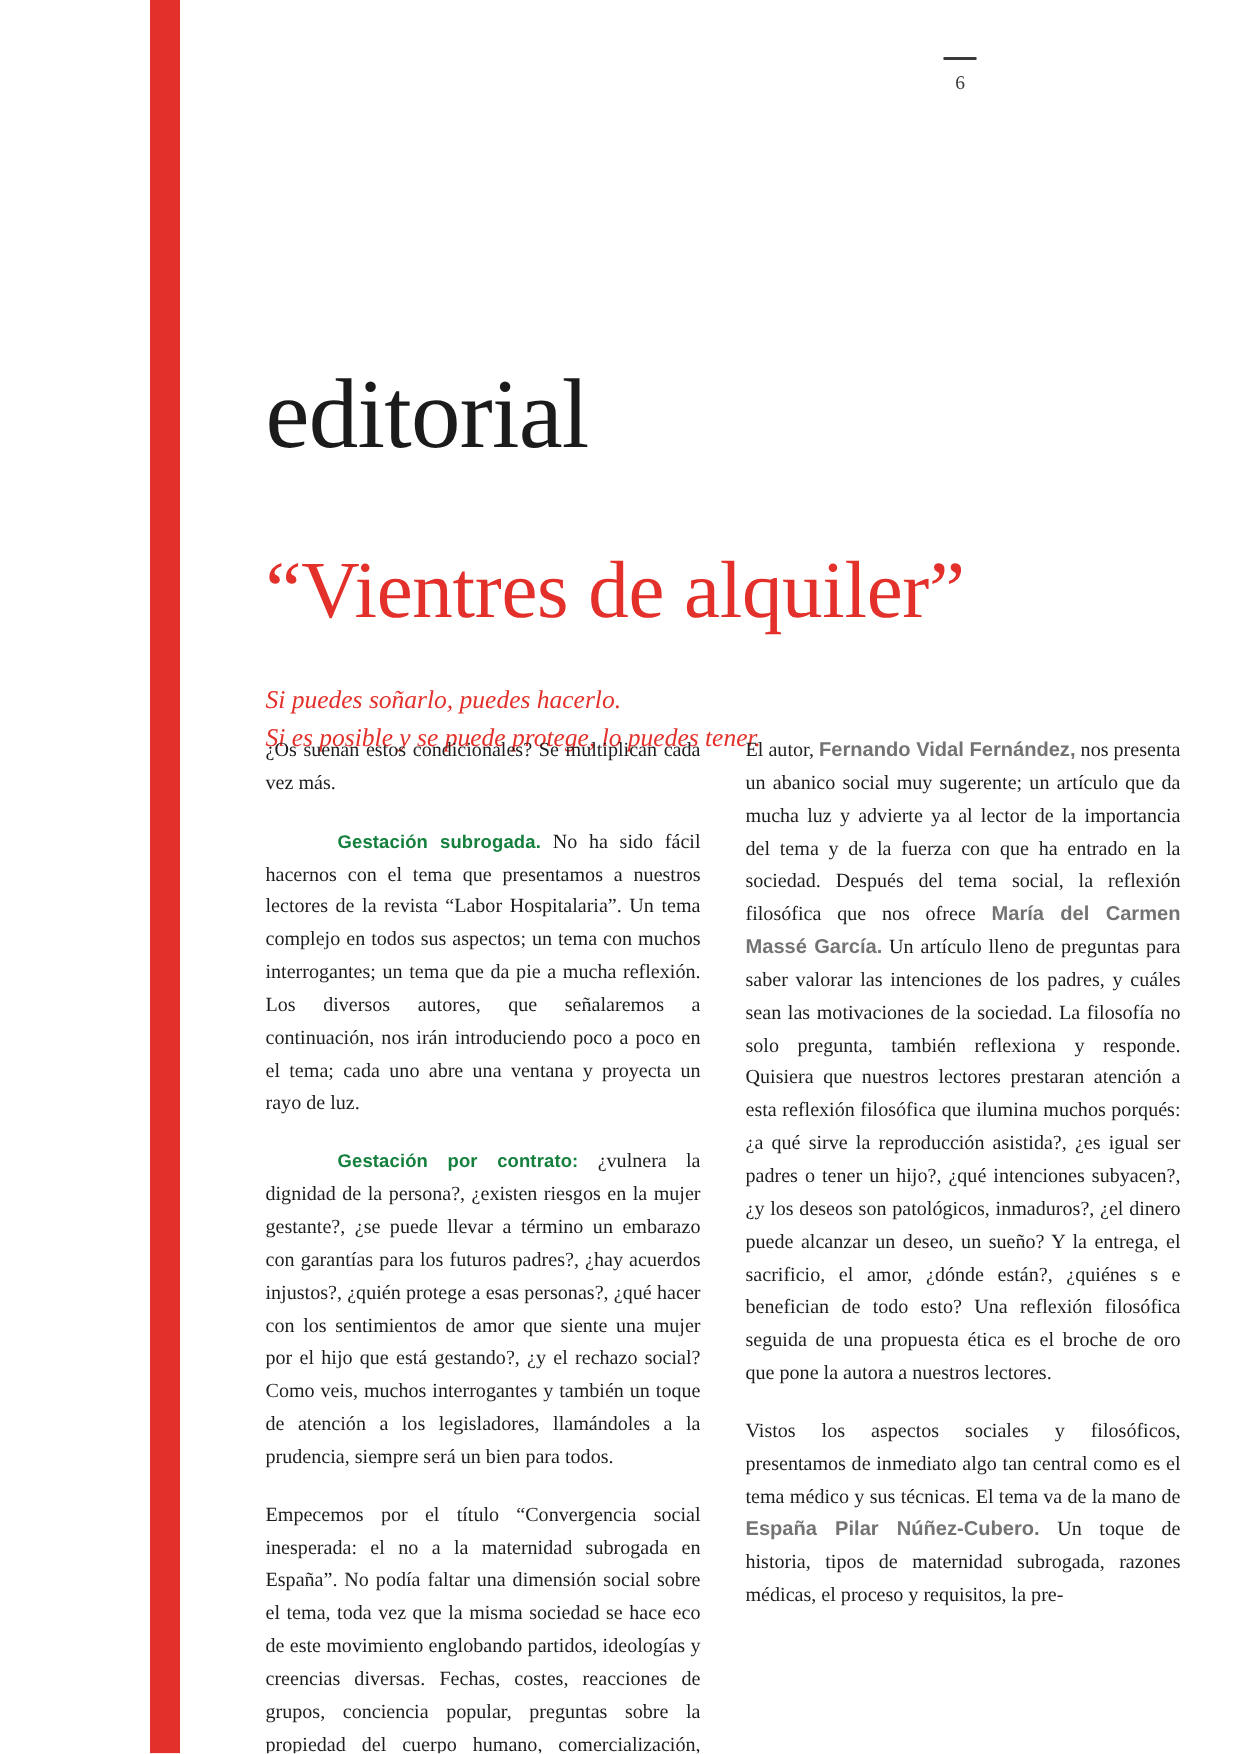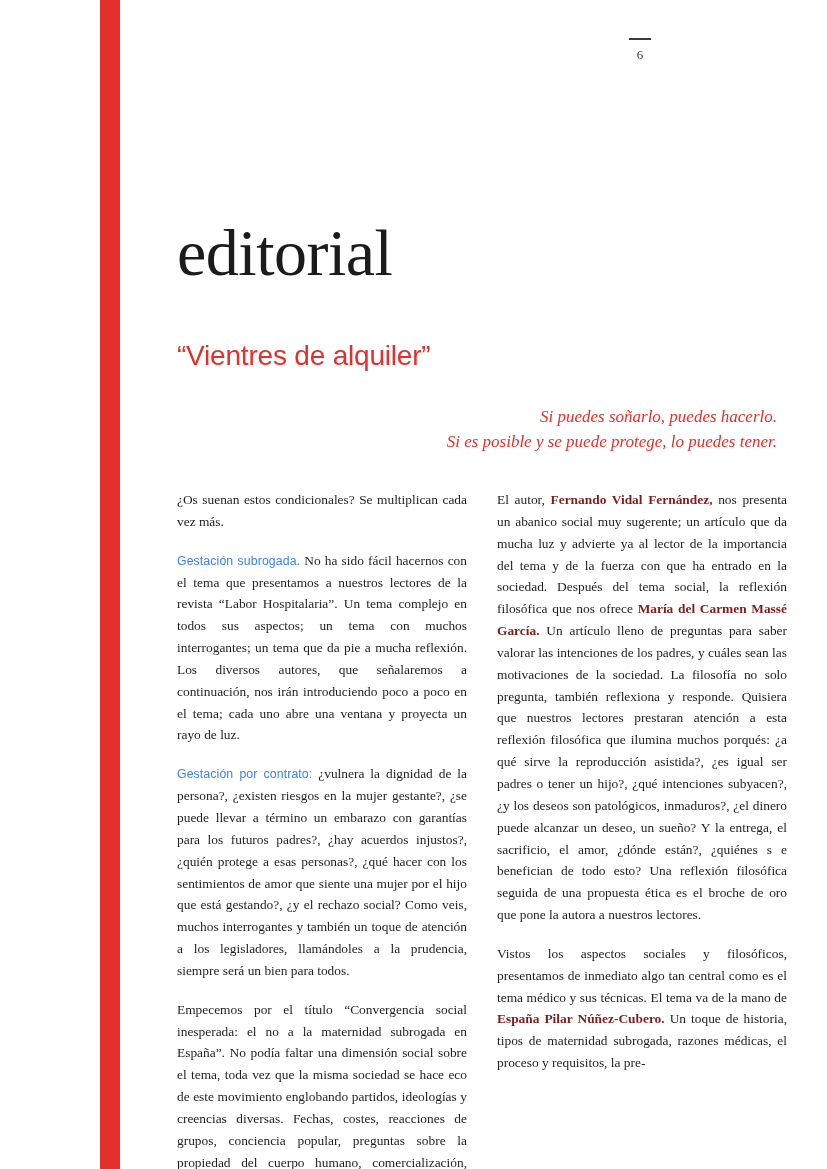--- a/index.html
+++ b/index.html
@@ -50,48 +50,47 @@
     font-family: "Liberation Serif", serif;
     font-size: 13px;
     color: #3a3a3a;
     line-height: 1;
   }
 
   
   .masthead {
     position: absolute;
     left: 177px;
-    top: 220px;
+    top: 244px;
     width: 600px;
   }
   .kicker {
     font-family: "Liberation Serif", serif;
     font-size: 66px;
     line-height: 1.0;
     color: #1b1b1b;
     letter-spacing: -0.5px;
     font-weight: 400;
   }
   .headline {
-    font-family: Liberation Sans, sans-serif;
-    font-size: 28px;
+    font-family: Liberation Serif, serif;
+    font-size: 54px;
     line-height: 1.0;
     color: #e3302a;
     font-weight: 400;
     margin-top: 56px;
     letter-spacing: -0.2px;
   }
   .standfirst {
     font-family: "Liberation Serif", serif;
     font-style: italic;
     font-size: 17px;
     line-height: 1.48;
     color: #e3302a;
     margin-top: 34px;
-    text-align: right;
   }
   .standfirst .line { display: block; }
 
   
   .columns {
     position: absolute;
     left: 177px;
     top: 489px;
     width: 598px;
     height: 660px;
@@ -111,31 +110,32 @@
     text-align: justify;
     text-justify: inter-word;
     margin: 0 0 17px 0;
     hyphens: manual;
   }
   .para:last-child { margin-bottom: 0; }
 
   
   .runin {
     font-family: "Liberation Sans", sans-serif;
-    font-weight: 400;
+    font-weight: 700;
     font-size: 12.3px;
     letter-spacing: 0.1px;
-    color: #3b82f6;
+    color: #15803d;
+    margin-left: 48px;
   }
 
   
   .name {
-    color: #7f1d1d;
+    color: #737373;
     font-weight: 700;
-    font-family: Liberation Serif, serif;
+    font-family: Liberation Sans, sans-serif;
   }
 </style>
 </head>
 <body>
 
 <div class="page">
 
   <div class="spine"></div>
 
   <div class="folio">

